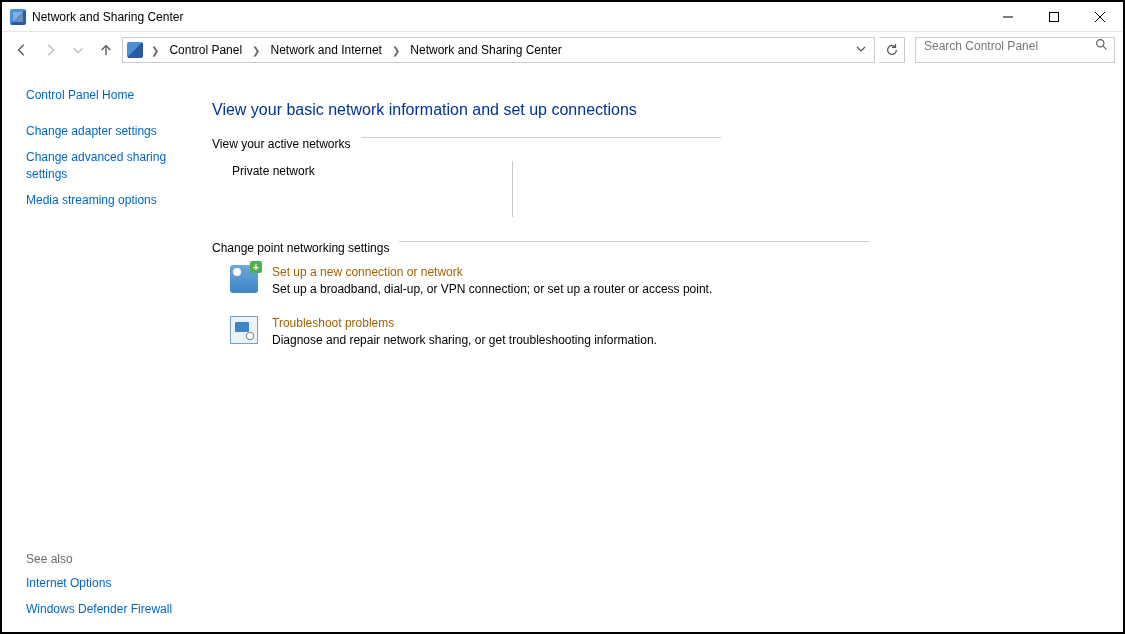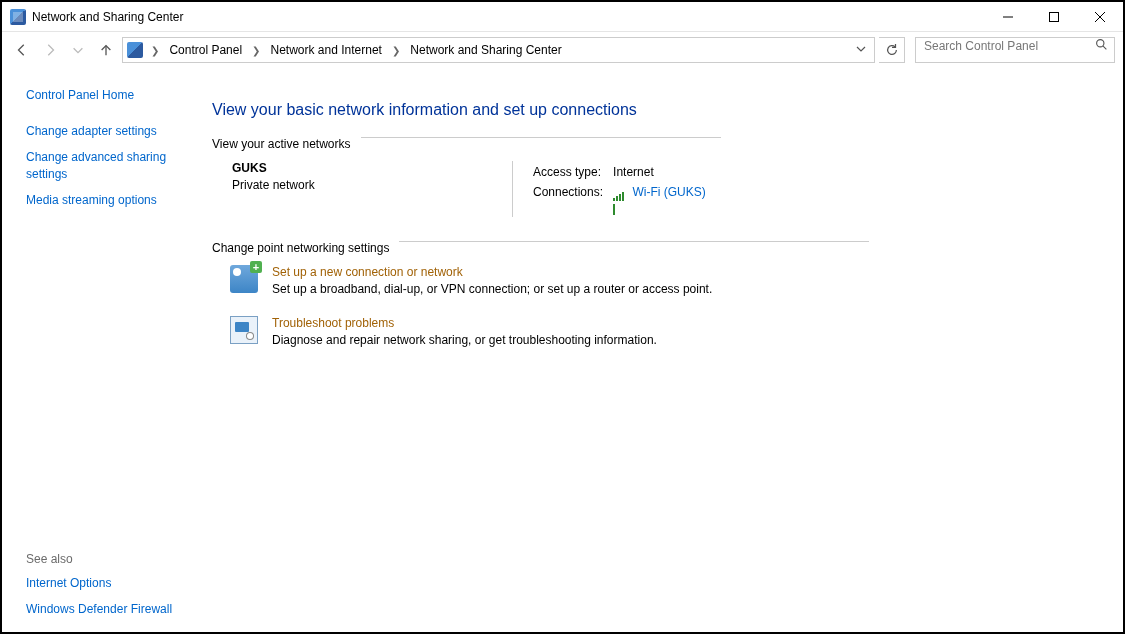--- a/index.html
+++ b/index.html
@@ -259,43 +259,23 @@
   <div class="main">
     <div class="page-heading">View your basic network information and set up connections</div>
 
     <div class="section-label">
       <span>View your active networks</span>
       <span class="rule"></span>
     </div>
 
     <div class="network-box">
       <div class="net-left">
-        <div class="net-name">GUKS</div>
         <div class="net-type">Private network</div>
       </div>
       <div class="net-divider"></div>
-      <div class="net-right">
-        <table>
-          <tbody>
-              <tr>
-            <td>Access type:</td>
-            <td>Internet</td>
-          </tr>
-          <tr>
-            <td>Connections:</td>
-            <td>
-              <span class="wifi-icon">
-                <span></span><span></span><span></span><span></span><span></span>
-              </span>
-              <span class="linkblue">Wi-Fi (GUKS)</span>
-            </td>
-          </tr>
-        </tbody>
-          </table>
-      </div>
     </div>
 
     <div class="section-label long">
       <span>Change point networking settings</span>
       <span class="rule"></span>
     </div>
 
     <div class="settings-item">
       <div class="sicon setup"></div>
       <div class="stext">

